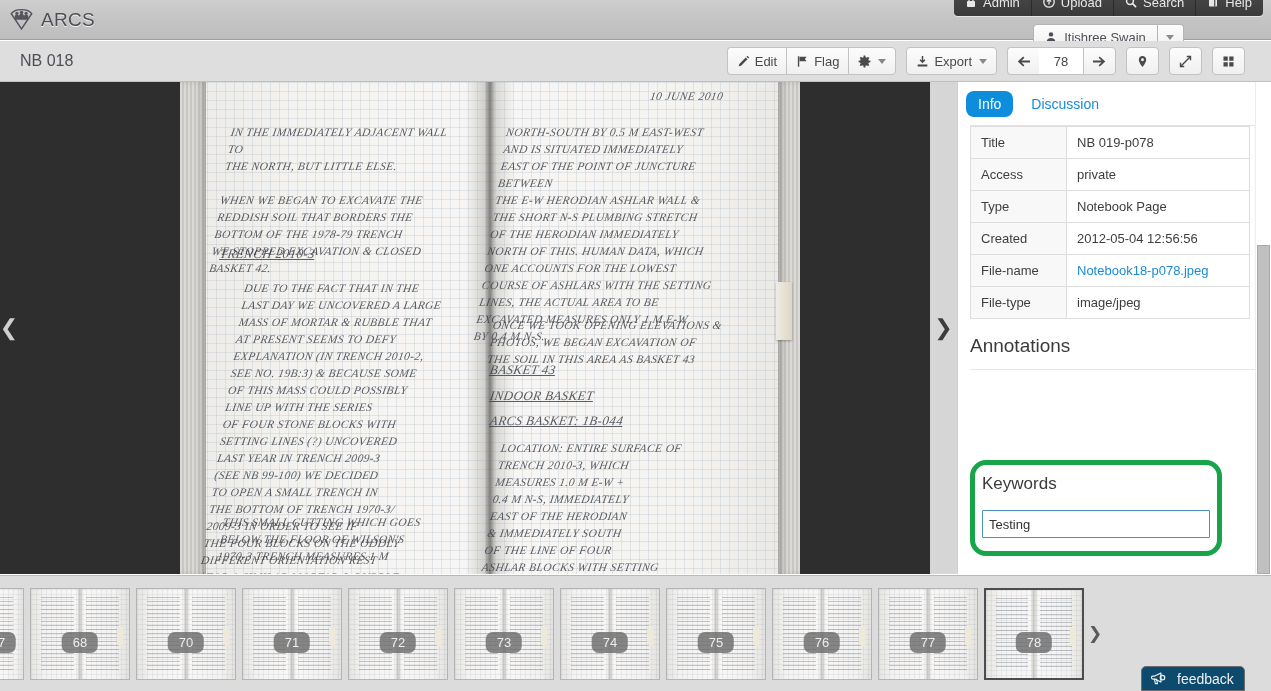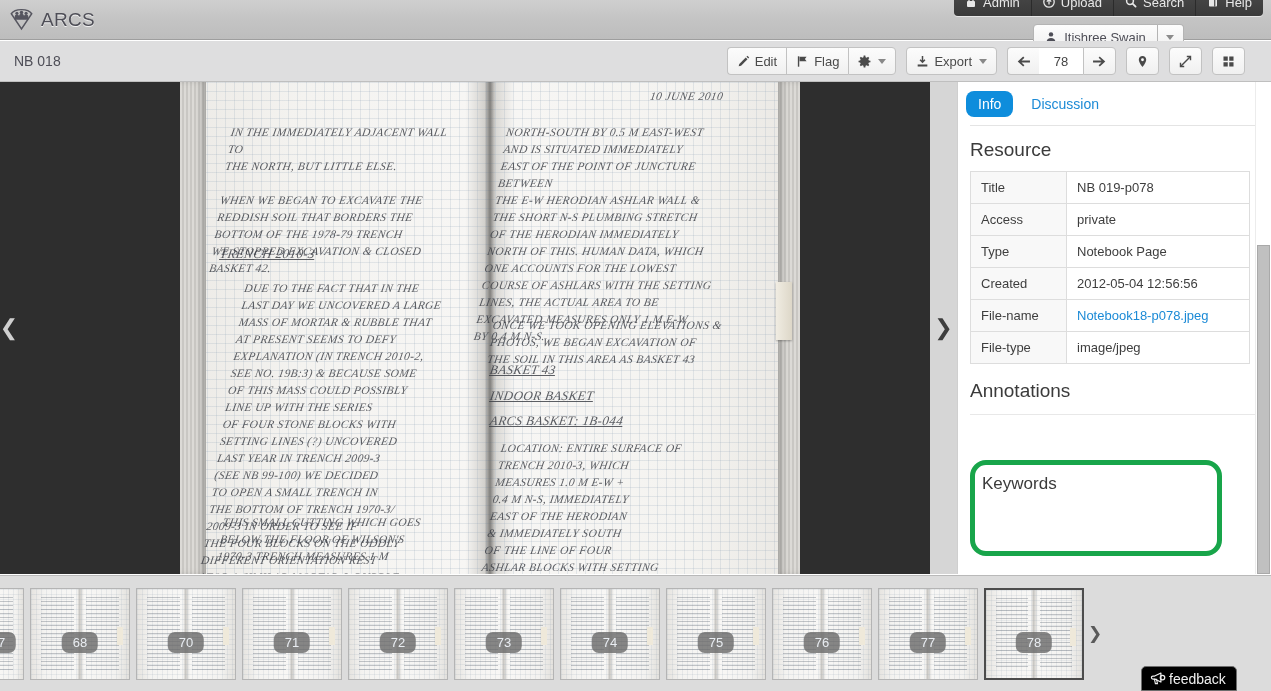--- a/index.html
+++ b/index.html
@@ -48,21 +48,21 @@
     cursor: pointer;
   }
   .caret { width: 0; height: 0; border-left: 4px solid transparent; border-right: 4px solid transparent; border-top: 5px solid #8b8b8b; }
 
   
   .toolbar {
     position: absolute; top: 41px; left: 0; width: 1271px; height: 41px;
     background: #dededf; border-bottom: 1px solid #bfbfbf;
     display: flex; align-items: center;
   }
-  .crumb { padding-left: 14px; font-size: 14px; color: #4e4e57; }
+  .crumb { padding-left: 20px; font-size: 16px; color: #4e4e57; }
   .tools { margin-left: auto; display: flex; align-items: center; gap: 10px; padding-right: 26px; }
   .btngrp { display: flex; }
   .tbtn {
     background: linear-gradient(to bottom, #fcfcfc, #f0f0f0);
     border: 1px solid #c2c2c2; height: 28px; padding: 0 9px;
     display: flex; align-items: center; gap: 5px; font-size: 13px; color: #4a4a4a;
     cursor: pointer;
   }
   .btngrp .tbtn { border-right-width: 0; }
   .btngrp .tbtn:first-child { border-radius: 4px 0 0 4px; }
@@ -188,22 +188,22 @@
     position: absolute; left: 50%; top: 50%; transform: translate(-50%,-2px);
     background: rgba(108,108,108,.82); color: #e9edf2; border-radius: 7px;
     font-size: 13px; padding: 3px 11px;
   }
   .strip-arrow { flex: 0 0 auto; width: 16px; display:flex; align-items:center; justify-content:center;
     font-size: 17px; color: #5a5a5a; cursor: pointer; user-select:none; }
 
   
   .feedback {
     position: absolute; left: 1141px; top: 666px; height: 25px;
-    background: #000000; border: 1px solid #6d6d6d; border-radius: 5px 5px 0 0;
-    display: flex; align-items: center; gap: 0; padding: 0 10px 0 8px;
+    background: #0c4a6e; border: 1px solid #6d6d6d; border-radius: 5px 5px 0 0;
+    display: flex; align-items: center; gap: 8px; padding: 0 10px 0 8px;
     color: #f0f0f0; font-size: 14px; cursor: pointer;
   }
   svg { display: block; }
 </style>
 </head>
 <body>
 
 <div id="app">
 
   <div class="topbar">
@@ -452,21 +452,20 @@
     <span>❯</span>
   </div>
 
   <div class="sidebar">
     <div class="tabs">
       <div class="tab active">Info</div>
       <div class="tab inactive">Discussion</div>
     </div>
     <div class="tabs-rule"></div>
 
-    <div class="sec-title">Resource</div>
 
     <table class="kvtable">
       <tbody>
           <tr>
         <td class="k">Title</td>
         <td class="v">NB 019-p078</td>
       </tr>
       <tr>
         <td class="k">Access</td>
         <td class="v">private</td>
@@ -488,20 +487,21 @@
         <td class="v">image/jpeg</td>
       </tr>
     </tbody>
       </table>
 
     <div class="ann-title">Annotations</div>
     <div class="ann-rule"></div>
 
     <div class="kw-highlight"></div>
     <div class="kw-title">Keywords</div>
+    <input class="kw-input" type="text" value="Testing" style="">
 
     <div class="sb-scroll-track">
       <div class="sb-scroll-thumb"></div>
     </div>
   </div>
 
   <div class="filmstrip">
     <div class="thumb clipped">
       <div class="thumb-img"></div>
       <div class="thumb-lines"></div>

